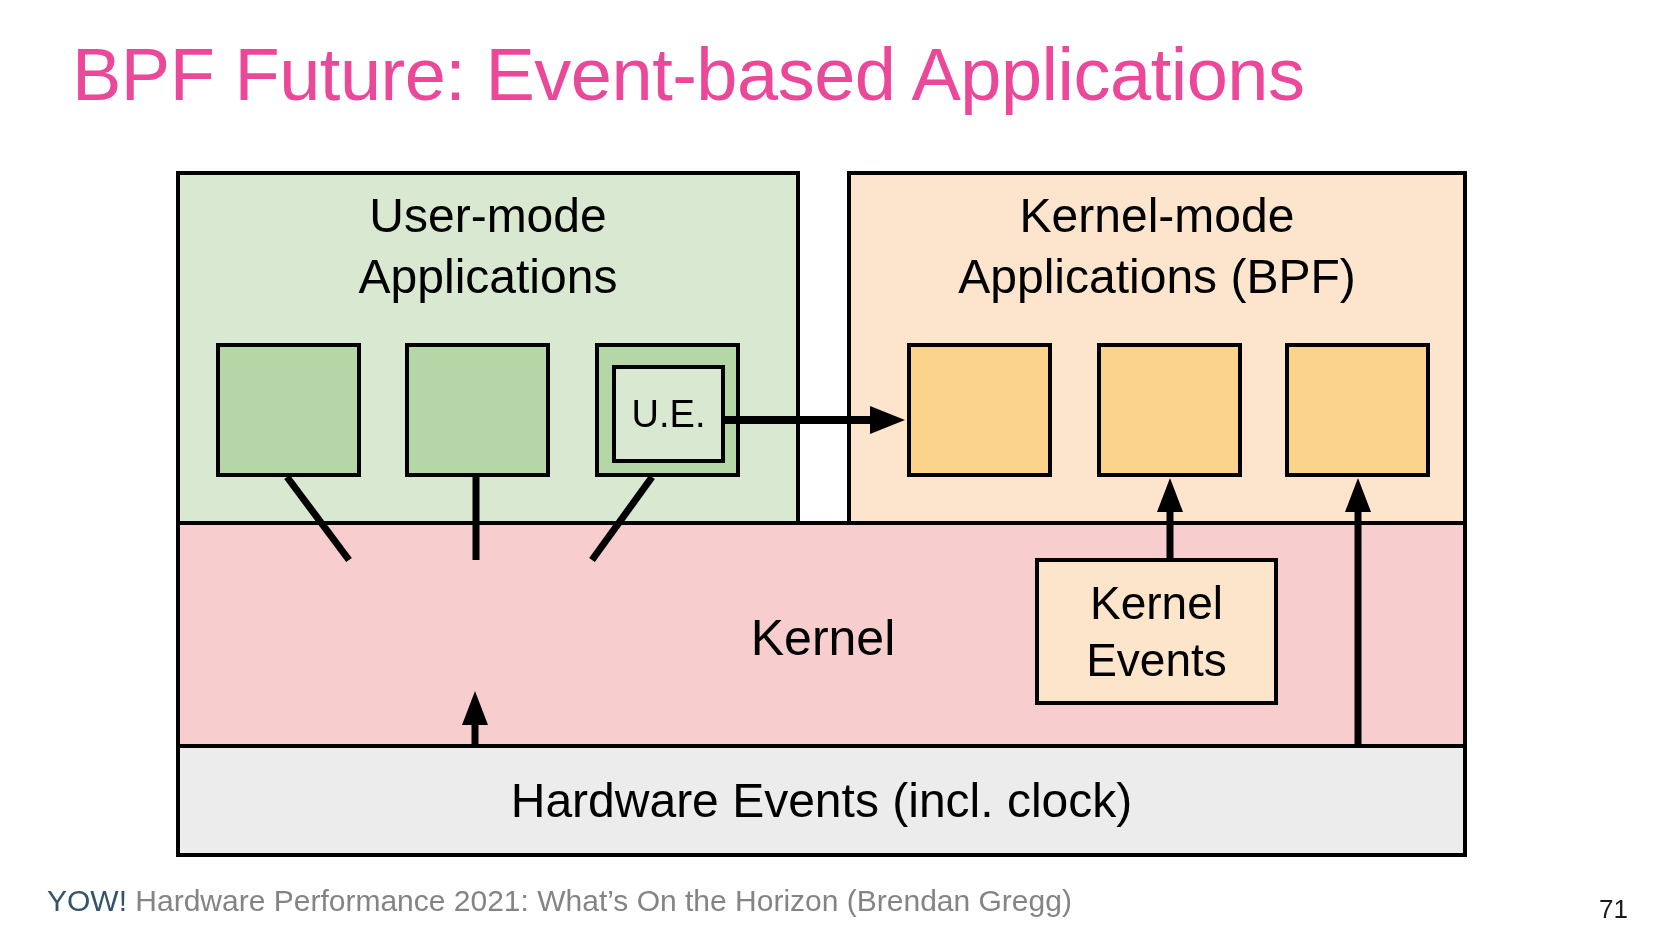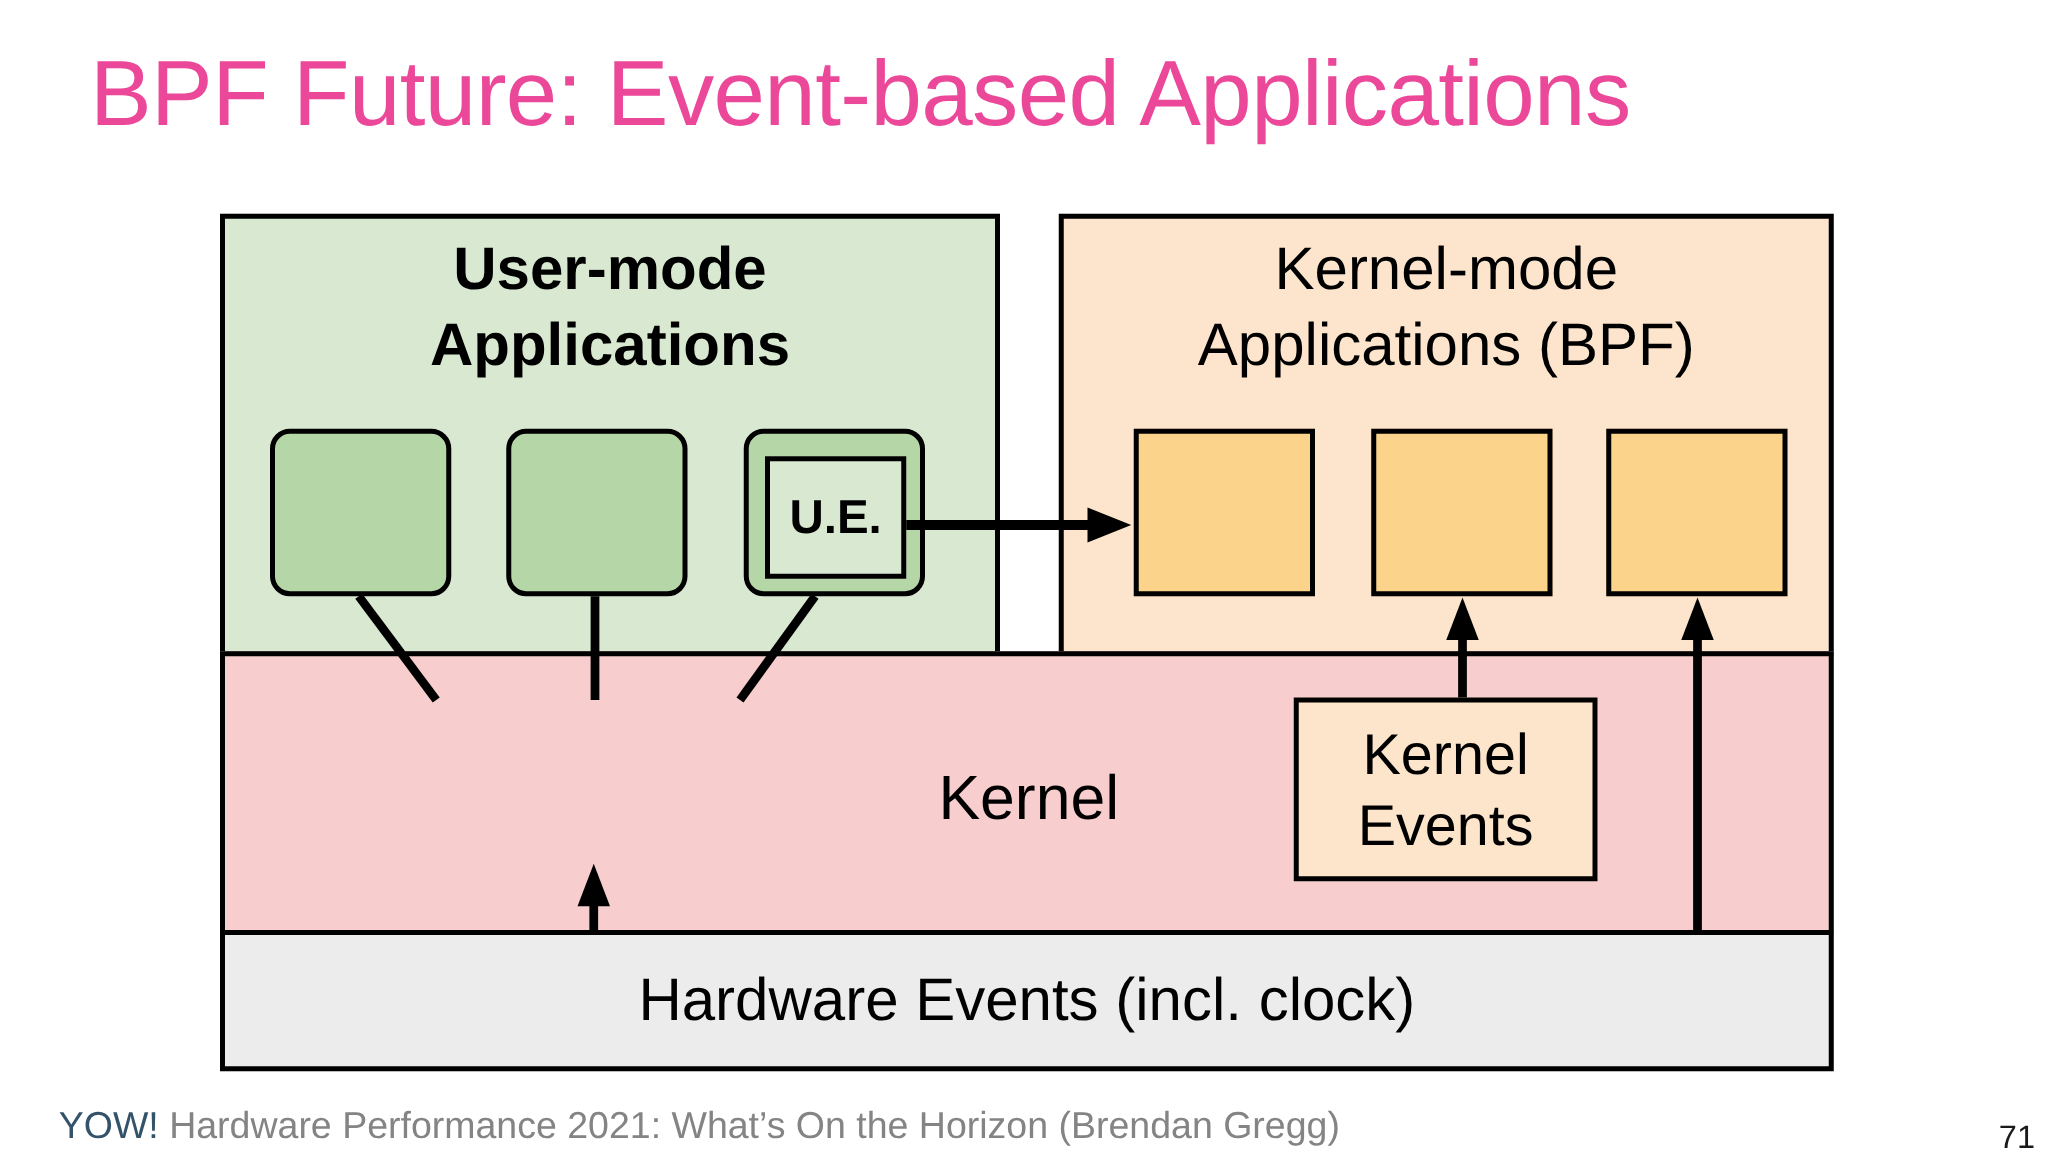--- a/index.html
+++ b/index.html
@@ -9,30 +9,30 @@
     --footer_text:#848484; --page_num_color:#1a1a1a;
   }
   *{margin:0;padding:0;box-sizing:border-box;}
   html,body{width:1654px;height:931px;background:#ffffff;overflow:hidden;
     font-family:"Liberation Sans","DejaVu Sans",sans-serif;}
   .slide{position:relative;width:1654px;height:931px;background:#ffffff;}
   .abs{position:absolute;}
   .title{left:72px;top:32px;width:1450px;font-size:74px;font-weight:400;
     letter-spacing:-0.5px;color:#ec4899;white-space:nowrap;}
   .box{border:4px solid var(--line_color);}
-  .green-container{left:176px;top:171px;width:624px;height:354px;background:var(--user_mode_bg);font-weight:bold;}
+  .green-container{left:176px;top:171px;width:624px;height:354px;background:var(--user_mode_bg);}
   .orange-container{left:847px;top:171px;width:620px;height:354px;background:var(--kernel_mode_bg);}
   .pink-container{left:176px;top:521px;width:1291px;height:227px;background:var(--kernel_bg);}
   .gray-container{left:176px;top:744px;width:1291px;height:113px;background:var(--hardware_bg);
     display:flex;align-items:center;justify-content:center;}
   .container-label{left:0;top:10px;width:616px;text-align:center;font-size:48px;
     line-height:61px;color:#000;white-space:pre-line;}
   .orange-container .container-label{width:612px;}
   .app{top:168px;width:145px;height:134px;border:4px solid var(--line_color);}
-  .green-app{background:var(--user_app_bg);border-radius:16px;}
+  .green-app{background:var(--user_app_bg);}
   .g1{left:36px;} .g2{left:225px;} .g3{left:415px;}
   .ue-inner{left:13px;top:18px;width:113px;height:98px;border:4px solid var(--line_color);
     background:var(--user_mode_bg);display:flex;align-items:center;justify-content:center;
     font-size:38px;color:#000;}
   .bpf-app{background:var(--bpf_app_bg);}
   .o1{left:56px;} .o2{left:246px;} .o3{left:434px;}
   .scheduler{left:120px;top:35px;width:322px;height:129px;border:4px solid var(--line_color);
     background:var(--event_box_bg);display:flex;align-items:center;justify-content:center;
     font-size:50px;color:#000;}
   .kernel-label{left:443px;top:87px;width:400px;text-align:center;font-size:50px;

